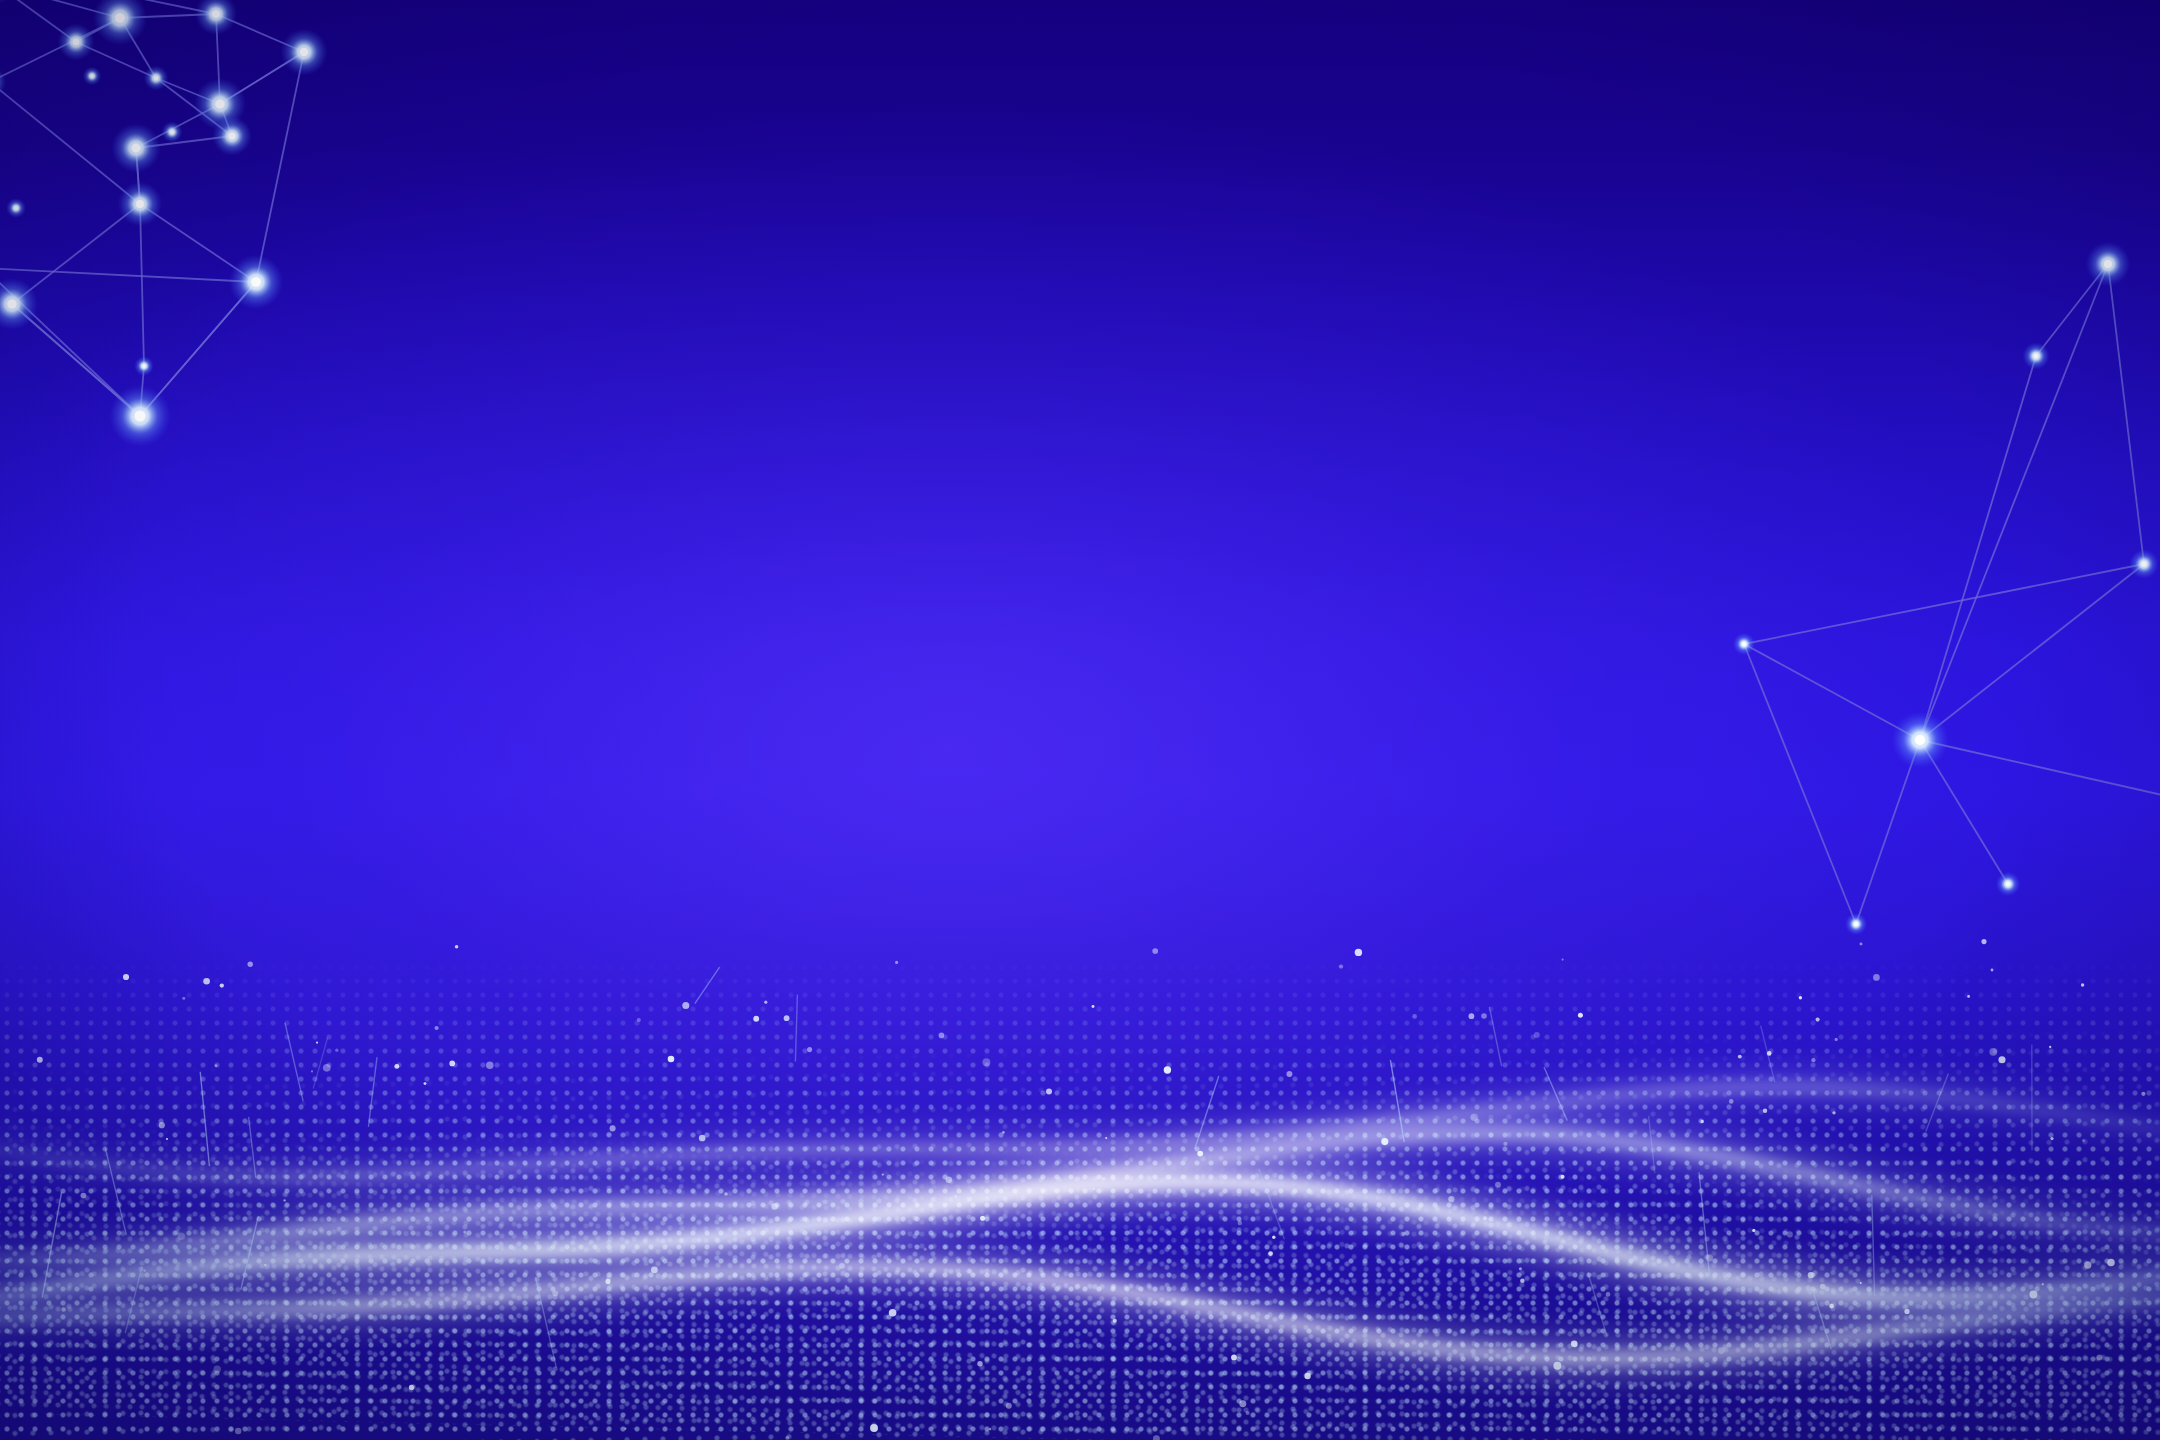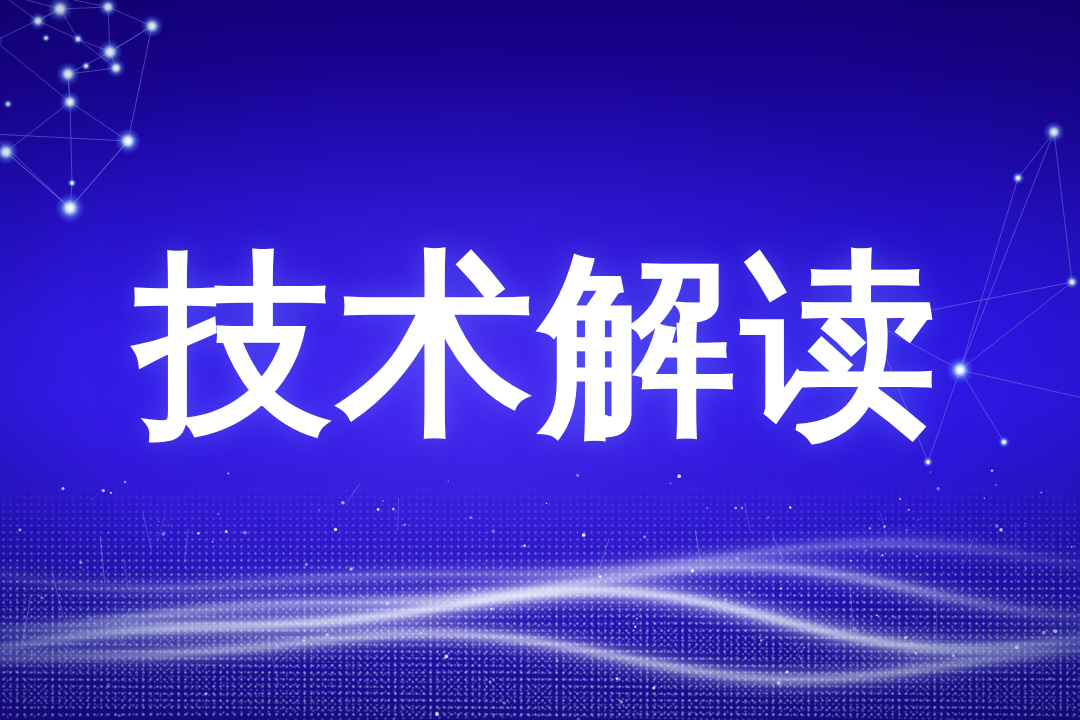--- a/index.html
+++ b/index.html
@@ -480,17 +480,14 @@
         <path d="M62.6 666.6 l8.4 -33.2" stroke="#bcddff" stroke-width="0.7" stroke-opacity="0.33" fill="none"></path>
         <path d="M803.5 668.1 l-9.5 -31.7" stroke="#bcddff" stroke-width="0.7" stroke-opacity="0.30" fill="none"></path>
         <path d="M642.2 619.6 l-12.7 -35.1" stroke="#bcddff" stroke-width="0.7" stroke-opacity="0.25" fill="none"></path>
         <path d="M151.6 550.7 l-9.1 -39.3" stroke="#bcddff" stroke-width="0.7" stroke-opacity="0.36" fill="none"></path>
         <path d="M63.2 617.6 l-10.6 -43.8" stroke="#bcddff" stroke-width="0.7" stroke-opacity="0.41" fill="none"></path>
       </g>
   </svg>
 
   <div class="bg-vignette"></div>
 
-  <div class="headline">
-    <span class="headline-text">技术解读</span>
-  </div>
 
 </div>
 
 </body></html>

